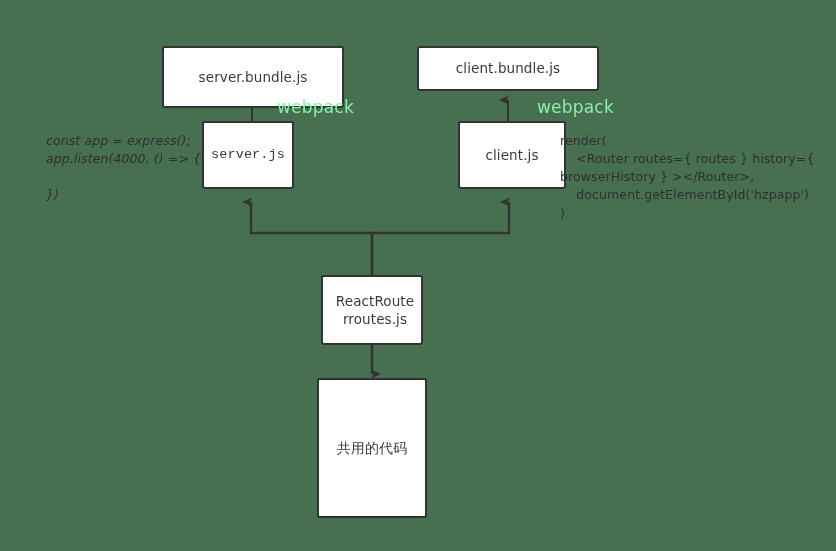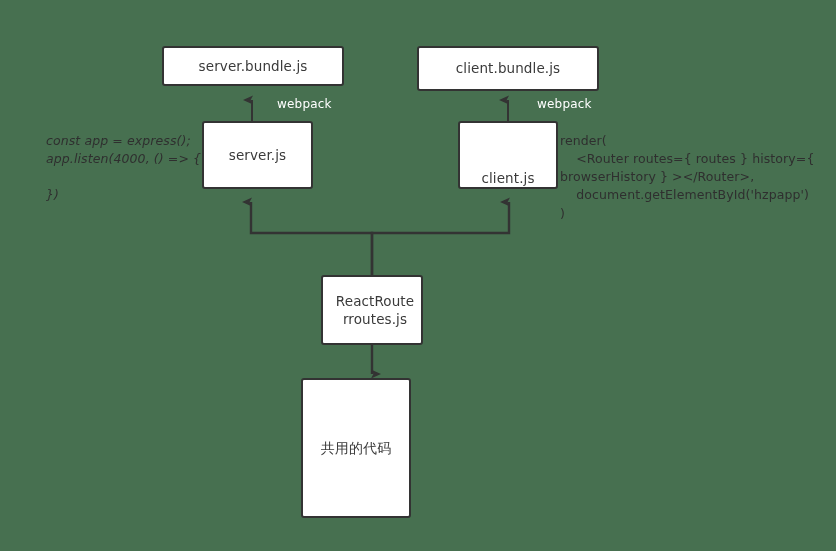--- a/index.html
+++ b/index.html
@@ -46,22 +46,22 @@
     display: block;
     padding: 0 6px;
     word-break: break-all;
   }
   .node-cjk .node-label {
     font-size: 14px;
     word-break: normal;
   }
   .edge-label {
     position: absolute;
-    color: #ffffff;
-    font-size: 12px;
+    color: #86efac;
+    font-size: 17px;
     letter-spacing: 0.2px;
     white-space: nowrap;
   }
   .code-block {
     position: absolute;
     color: #2f2f2f;
     font-size: 12.5px;
     line-height: 1.45;
     white-space: pre-wrap;
     letter-spacing: 0.1px;
@@ -70,26 +70,26 @@
     left: 46px;
     top: 132px;
     width: 165px;
     font-style: italic;
   }
   #code-right {
     left: 560px;
     top: 132px;
     width: 278px;
   }
-  #node-server-bundle { left: 162px; top: 46px; width: 182px; height: 40px; }
+  #node-server-bundle { left: 162px; top: 46px; width: 182px; height: 62px; }
   #node-client-bundle { left: 417px; top: 46px; width: 182px; height: 45px; }
-  #node-server-js     { left: 202px; top: 121px; width: 111px; height: 68px; }
-  #node-client-js     { left: 458px; top: 121px; width: 100px; height: 68px; align-items: flex-end; }
+  #node-server-js     { left: 202px; top: 121px; width: 92px; height: 68px; font-family: Liberation Mono, monospace; }
+  #node-client-js     { left: 458px; top: 121px; width: 108px; height: 68px; }
   #node-react-router  { left: 321px; top: 275px; width: 102px; height: 70px; padding-left: 6px; }
-  #node-shared-code   { left: 301px; top: 378px; width: 110px; height: 140px; }
+  #node-shared-code   { left: 317px; top: 378px; width: 110px; height: 140px; }
   #label-webpack-server { left: 277px; top: 97px; }
   #label-webpack-client { left: 537px; top: 97px; }
 </style>
 </head>
 <body>
 
 <div id="canvas">
 
   <svg id="edges" viewBox="0 0 836 551" xmlns="http://www.w3.org/2000/svg">
     <defs>

